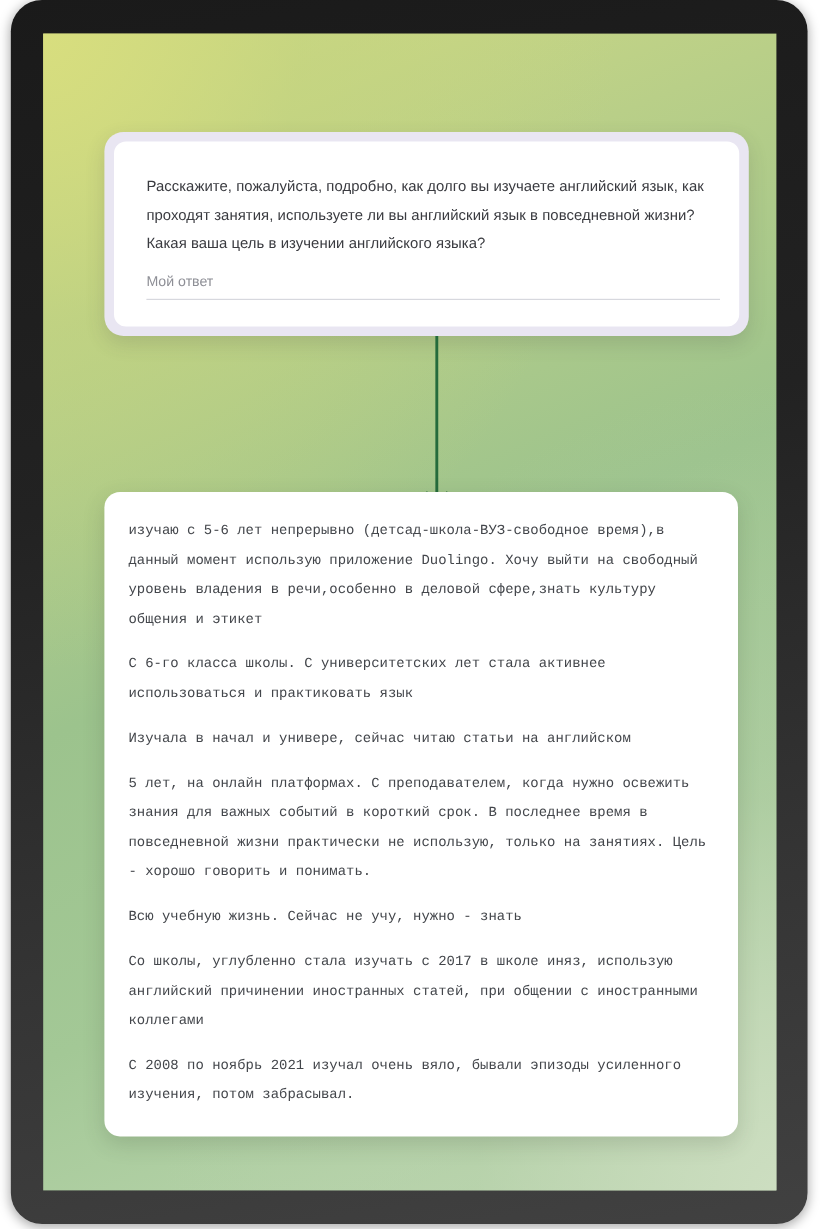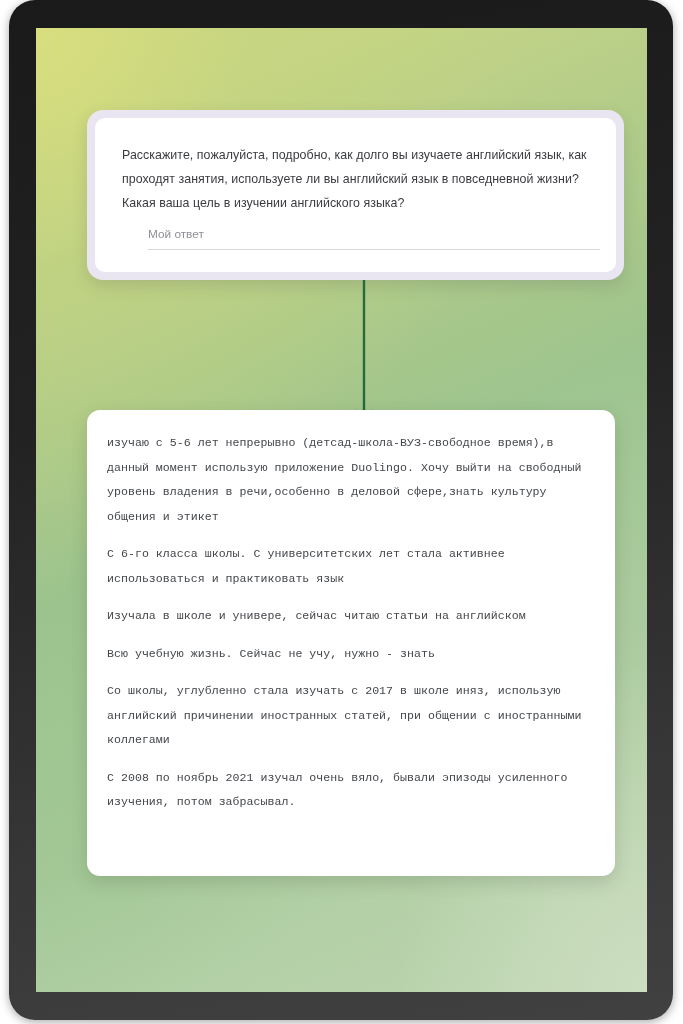--- a/index.html
+++ b/index.html
@@ -69,21 +69,20 @@
     font-size: 12.4px;
     line-height: 24px;
     color: #3a3b40;
     letter-spacing: 0.05px;
   }
   #answer-field {
     position: absolute;
     left: 27px;
     top: 109px;
     right: 16px;
-    margin-left: 26px;
   }
   #answer-placeholder {
     font-size: 11.8px;
     color: #8e8f96;
     padding-bottom: 8px;
   }
   #answer-underline {
     height: 1px;
     background: #d7d8de;
   }
@@ -157,23 +156,26 @@
         <p class="answer-entry">
           <span class="answer-line">изучаю с 5-6 лет непрерывно (детсад-школа-ВУЗ-свободное время),в данный момент использую приложение Duolingo. Хочу выйти на свободный уровень владения в речи,особенно в деловой сфере,знать культуру общения и этикет</span>
         </p>
 
         <p class="answer-entry">
           <span class="answer-line">С 6-го класса школы. С университетских лет стала активнее использоваться и практиковать язык</span>
         </p>
 
 
         <p class="answer-entry">
-          <span class="answer-line">Изучала в школе и универе, сейчас читаю статьи на английском</span>
+          <span class="answer-line">Изучала в начал и универе, сейчас читаю статьи на английском</span>
         </p>
 
+        <p class="answer-entry">
+          <span class="answer-line">5 лет, на онлайн платформах. С преподавателем, когда нужно освежить знания для важных событий в короткий срок. В последнее время в повседневной жизни практически не использую, только на занятиях. Цель - хорошо говорить и понимать.</span>
+        </p>
 
         <p class="answer-entry">
           <span class="answer-line">Всю учебную жизнь. Сейчас не учу, нужно - знать</span>
         </p>
 
         <p class="answer-entry">
           <span class="answer-line">Со школы, углубленно стала изучать с 2017 в школе иняз, использую английский причинении иностранных статей, при общении с иностранными коллегами</span>
         </p>
 
         <p class="answer-entry">

